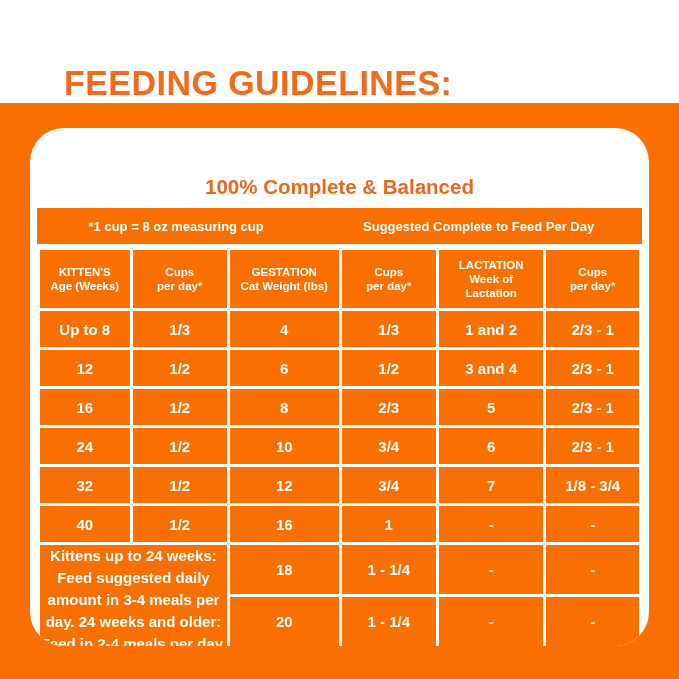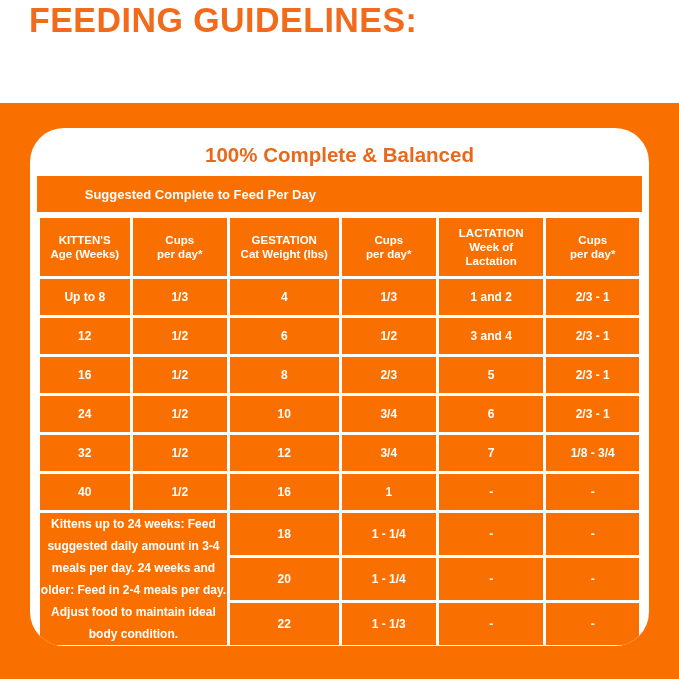--- a/index.html
+++ b/index.html
@@ -12,22 +12,22 @@
     background: #ffffff;
     font-family: "Liberation Sans", sans-serif;
     overflow: hidden;
   }
 
   
   #title-band {
     height: 103px;
     background: #ffffff;
     display: flex;
-    align-items: flex-start;
-    padding-left: 29px;
+    align-items: flex-end;
+    padding-left: 64px;
     box-sizing: border-box;
   }
   #page-title {
     color: #F26B1D;
     font-size: 35px;
     font-weight: bold;
     letter-spacing: 0.5px;
     font-family: "Liberation Sans", sans-serif;
     transform: scaleX(0.97);
     transform-origin: left center;
@@ -59,20 +59,21 @@
   #card-heading {
     text-align: center;
     padding: 8px 0 9px 0;
   }
   #card-heading .line {
     color: #E8691C;
     font-weight: bold;
     font-size: 20.5px;
     line-height: 25px;
     white-space: nowrap;
+    margin-top: 32px;
   }
 
   
   #note-strip {
     background: #FA7000;
     height: 36px;
     display: flex;
     align-items: center;
     color: #ffffff;
     font-weight: bold;
@@ -107,21 +108,21 @@
     padding: 0;
     border: 0;
   }
   #feeding-table th {
     height: 58px;
     font-size: 11.5px;
     line-height: 14px;
   }
   #feeding-table td {
     height: 36px;
-    font-size: 12px;
+    font-size: 15px;
   }
   .hdr-top {
     display: block;
   }
   .hdr-sub {
     display: block;
   }
   td.note-cell {
     text-align: left;
     font-size: 10.6px;
@@ -146,20 +147,21 @@
 </div>
 
 <div id="orange-area">
   <div id="guidelines-card">
 
     <div id="card-heading">
       <div class="line">100% Complete &amp; Balanced</div>
     </div>
 
     <div id="note-strip">
+      <div class="cup-note">*1 cup = 8 oz measuring cup</div>
       <div class="feed-note">Suggested Complete to Feed Per Day</div>
     </div>
 
     <table id="feeding-table">
       <colgroup>
         <col class="c1">
           <col class="c2">
           <col class="c3">
           <col class="c4">
           <col class="c5">

